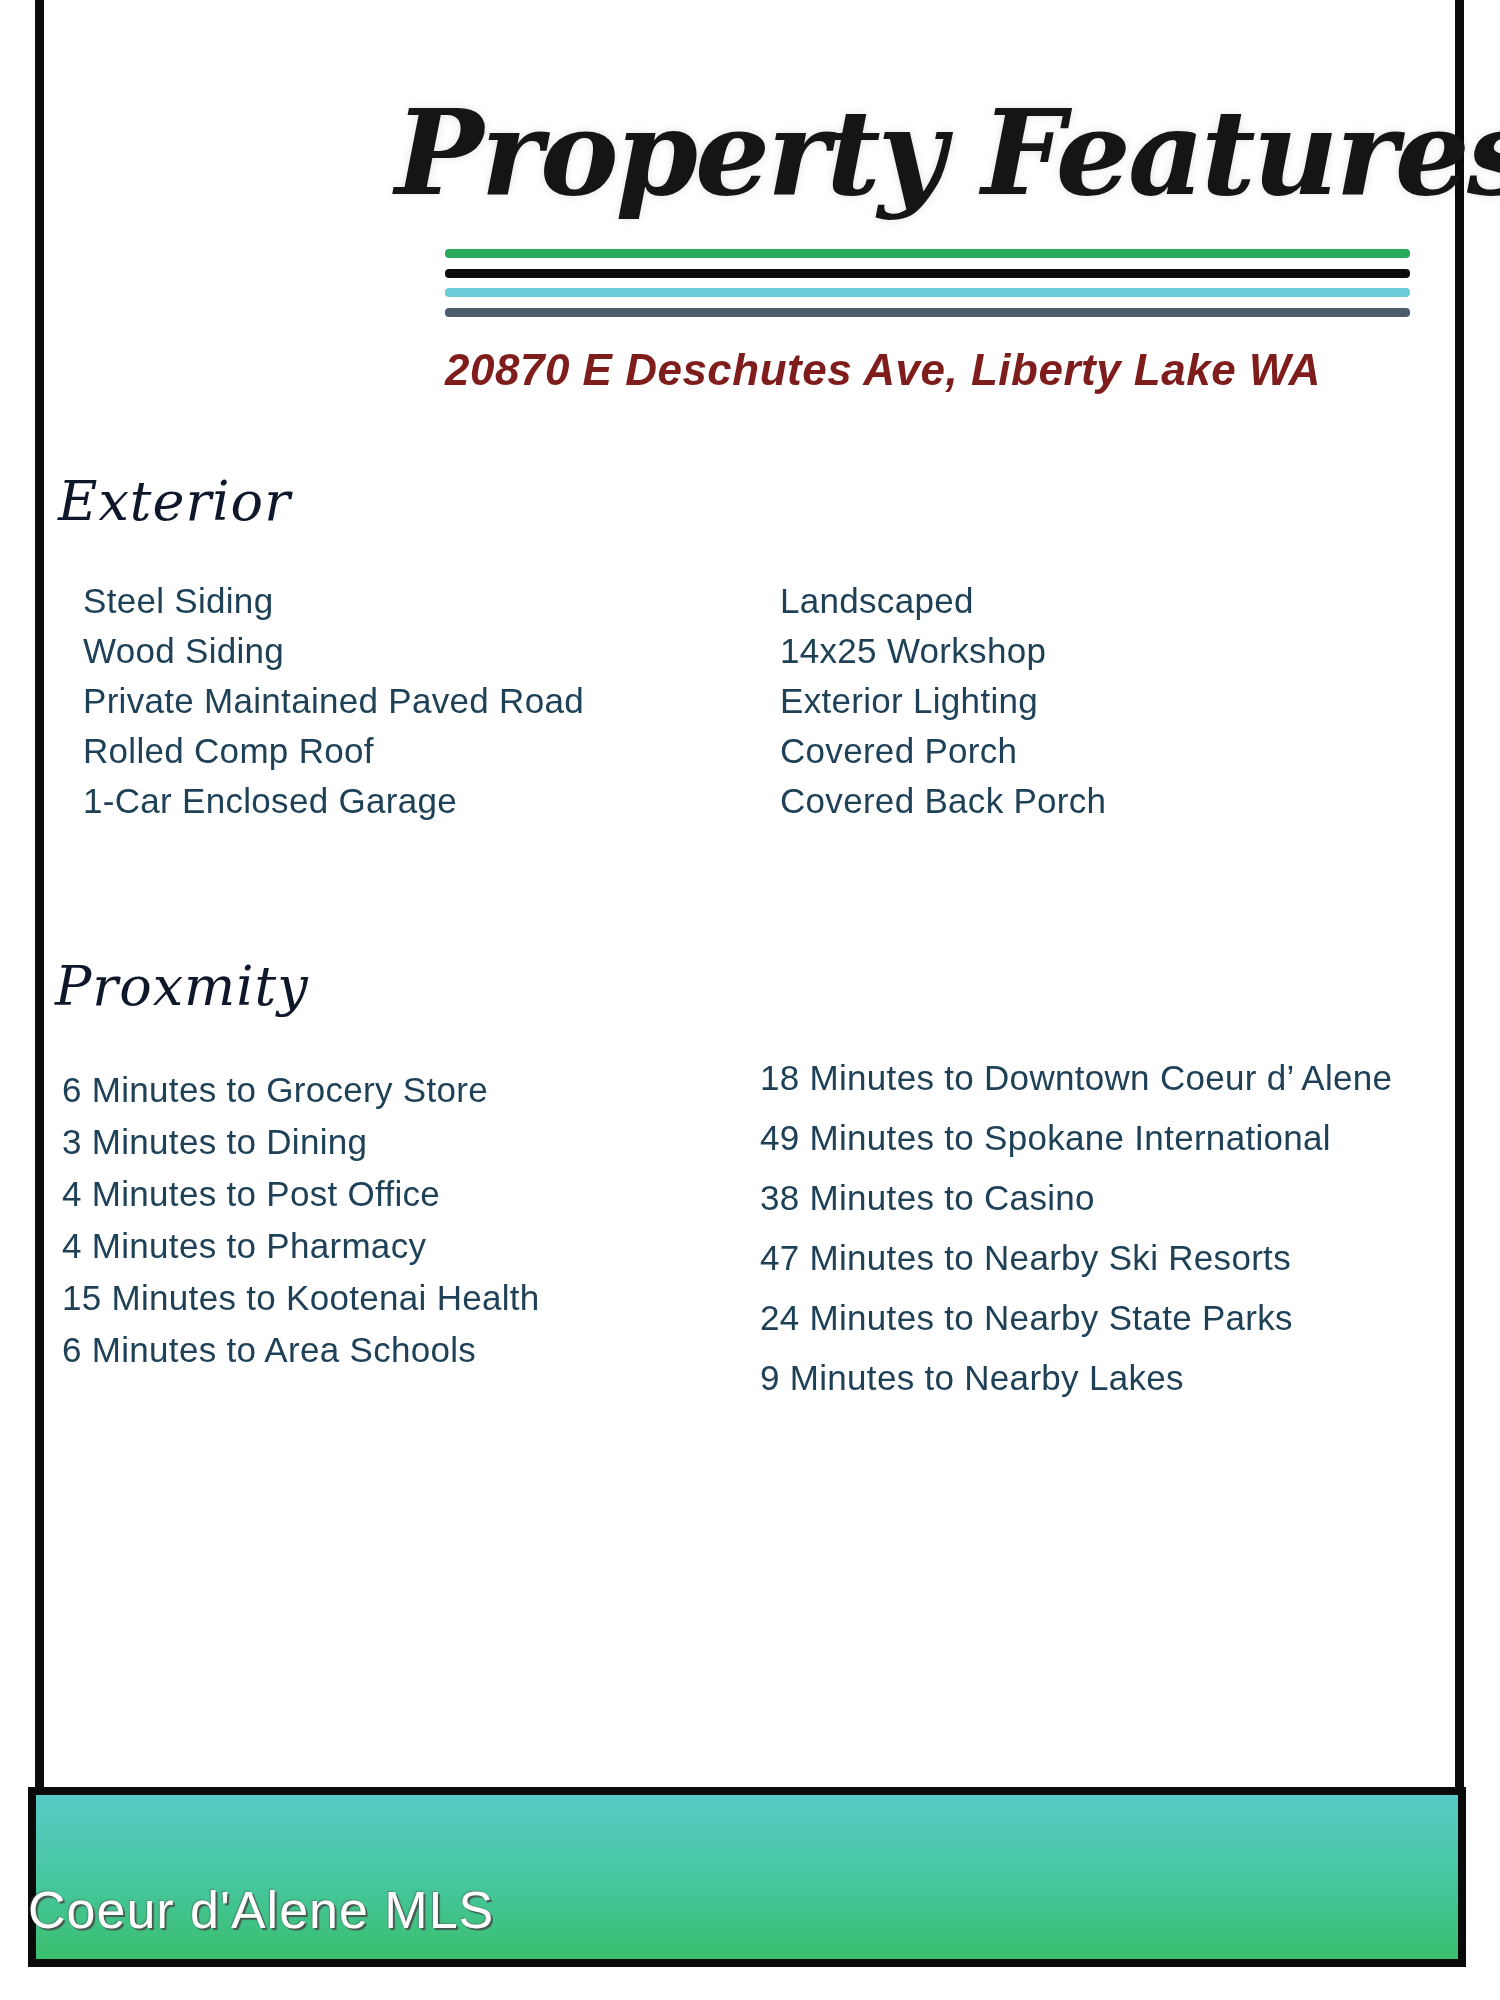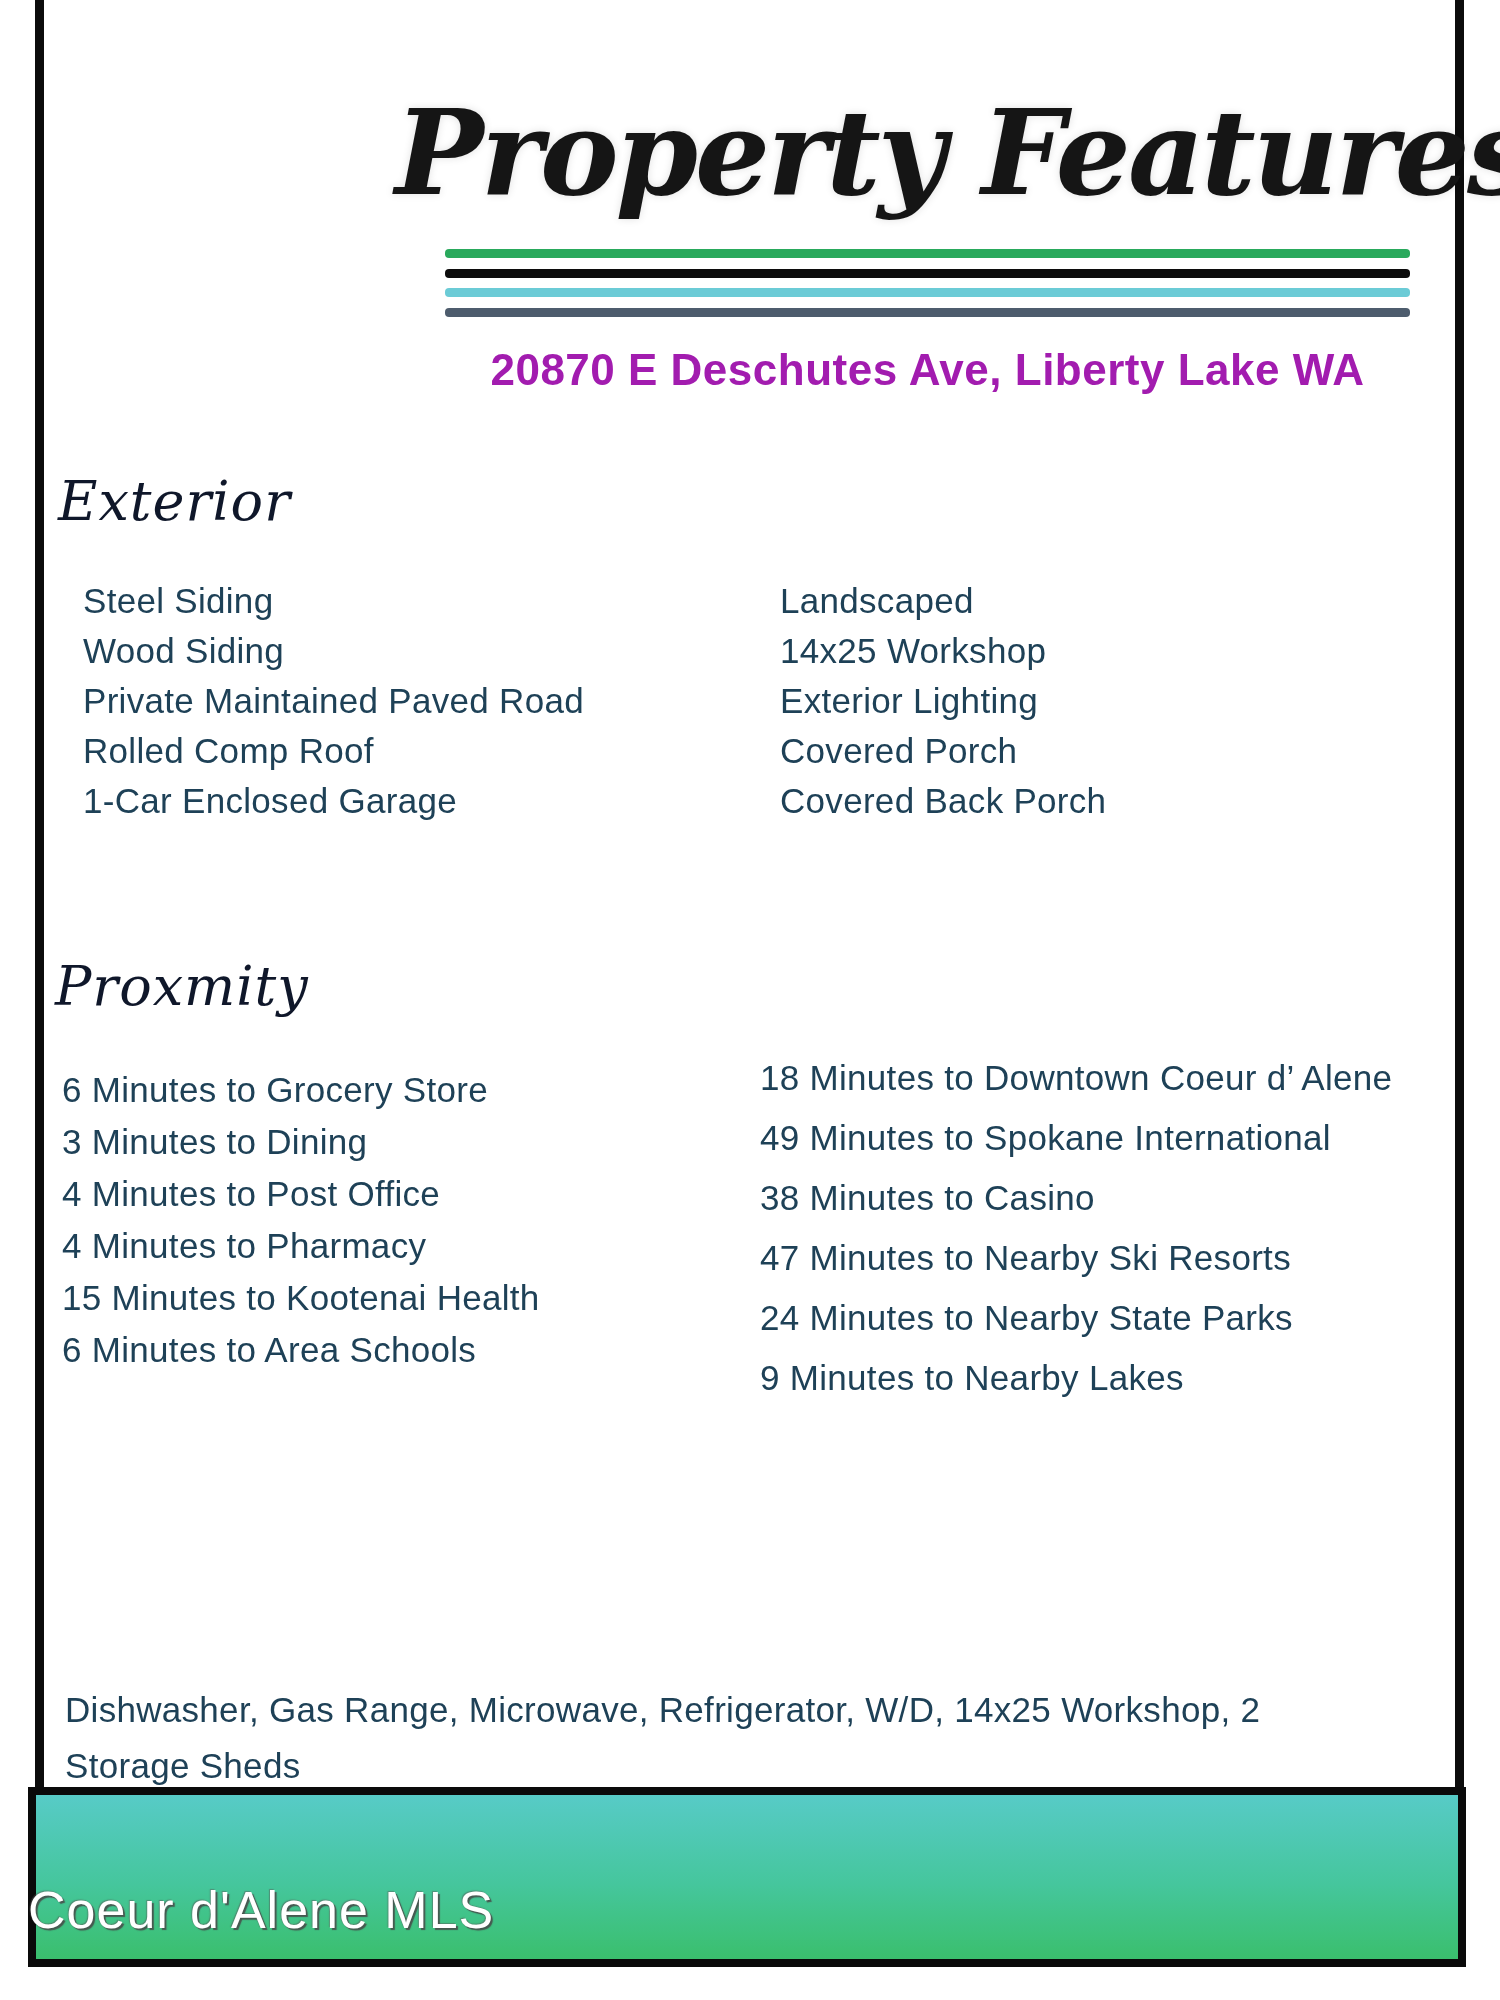--- a/index.html
+++ b/index.html
@@ -52,25 +52,26 @@
   .rule-green { top: 249px; background: #29a95c; }
   .rule-black { top: 269px; background: #0c0c0c; }
   .rule-cyan  { top: 288px; background: #6bcbd6; }
   .rule-slate { top: 308px; background: #4d5c6d; }
 
   .address {
     position: absolute;
     left: 445px;
     top: 345px;
     width: 965px;
-    text-align: center;
+    text-align: left;
     font-size: 44px;
     font-weight: bold;
     letter-spacing: 0.5px;
-    color: #a21caf;
+    color: #7f1d1d;
+    font-style: italic;
   }
 
   
   .script-heading {
     position: absolute;
     margin: 0;
     font-family: "DejaVu Serif", serif;
     font-style: italic;
     font-weight: 500;
     font-size: 54px;
@@ -182,18 +183,17 @@
   <ul class="feature-list prox-right">
     <li>18 Minutes to Downtown Coeur d’ Alene</li>
     <li>49 Minutes to Spokane International</li>
     <li>38 Minutes to Casino</li>
     <li>47 Minutes to Nearby Ski Resorts</li>
     <li>24 Minutes to Nearby State Parks</li>
     <li>9 Minutes to Nearby Lakes</li>
   </ul>
 
 
-  <div class="included-text">Dishwasher, Gas Range, Microwave, Refrigerator, W/D, 14x25 Workshop, 2 Storage Sheds</div>
 
   <div class="footer-band"></div>
   <div class="watermark">Coeur d'Alene MLS</div>
 
 </div>
 
 </body></html>

